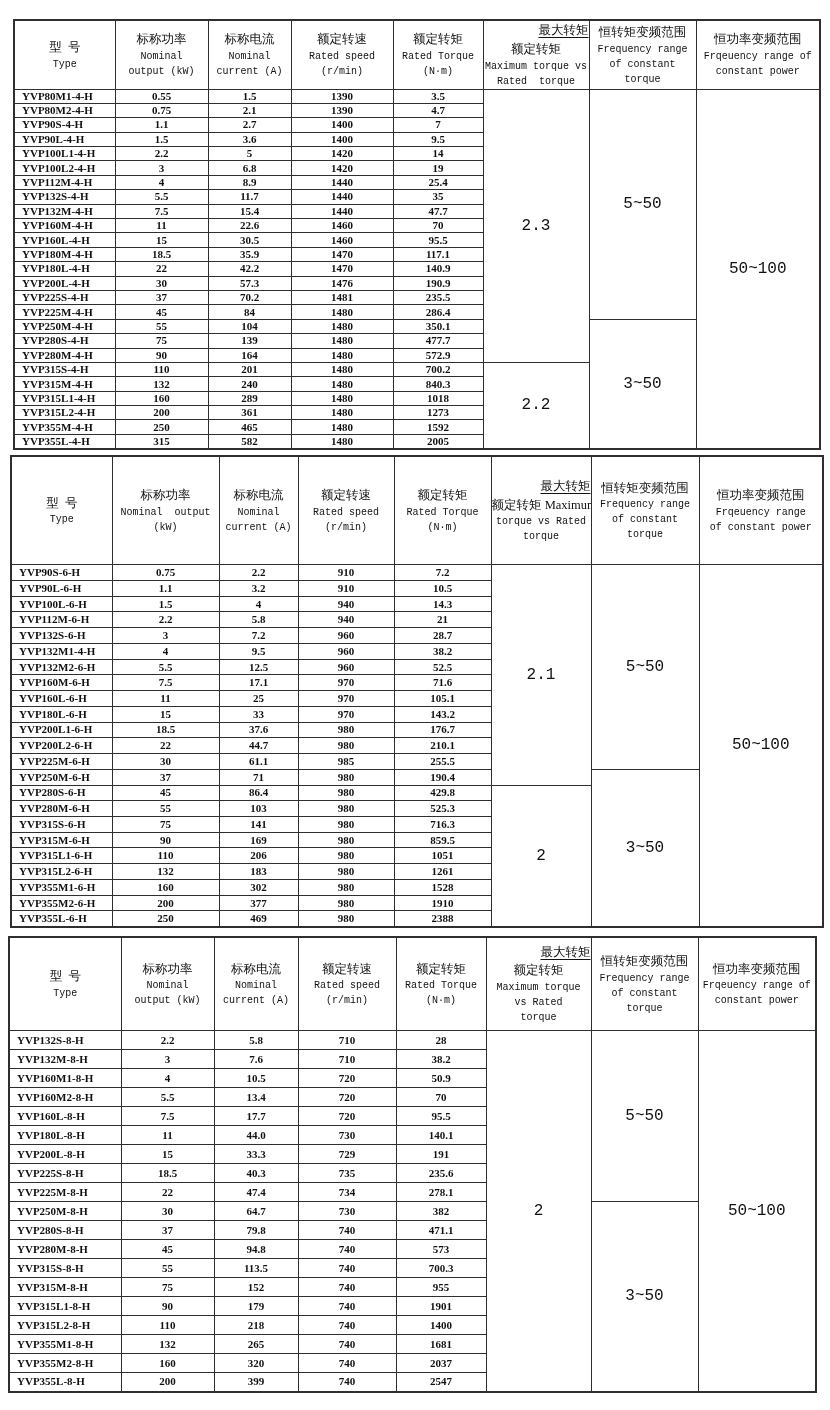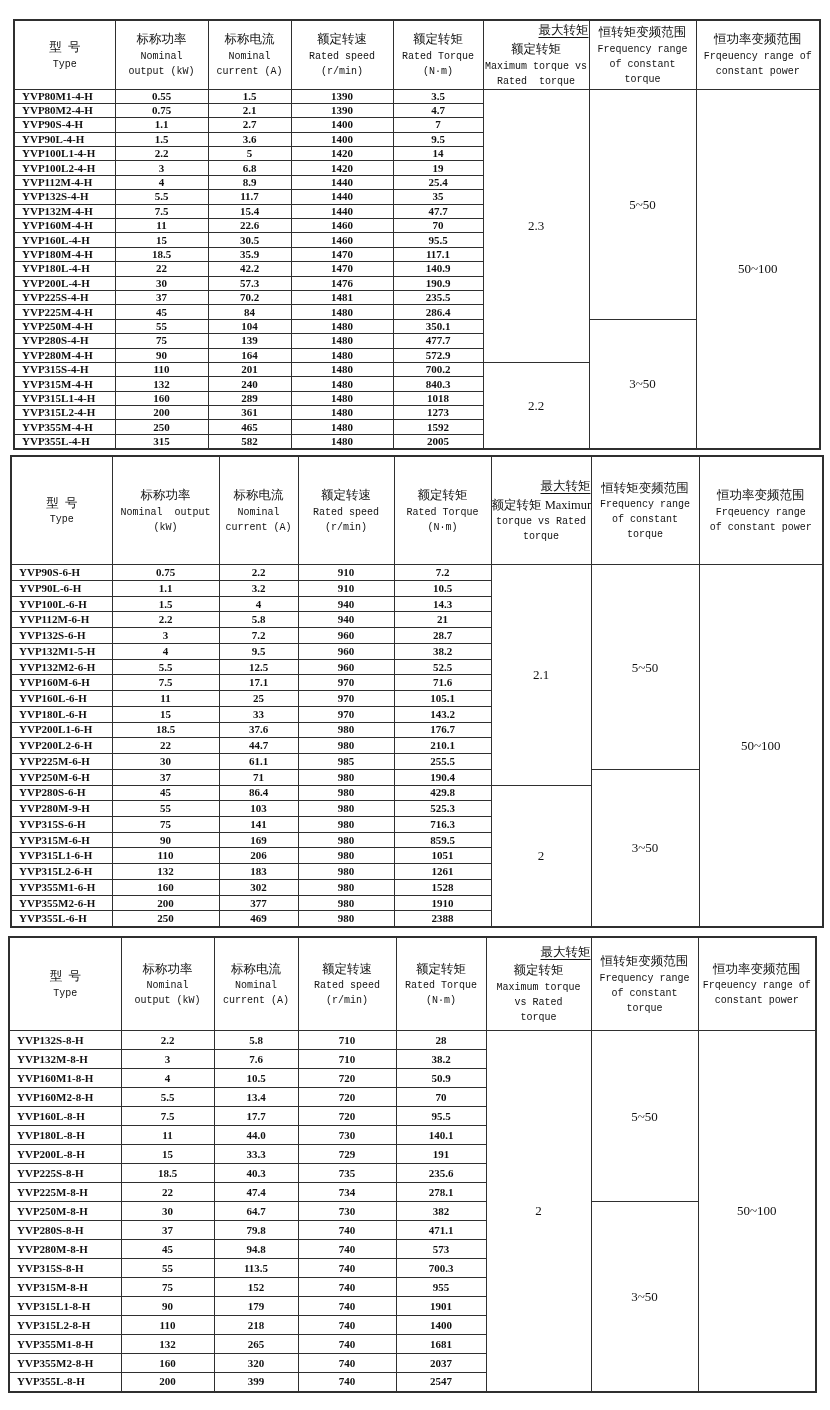--- a/index.html
+++ b/index.html
@@ -44,22 +44,22 @@
   .hline.frac{text-decoration:underline;text-underline-offset:3px;text-align:right;}
   .tbl tbody td{
     font-size:11px;line-height:1;
     font-weight:bold;
     text-align:center;
     font-family:"Liberation Serif","DejaVu Serif",serif;
   }
   .tbl tbody td.model{text-align:left;padding-left:7px;}
   .tbl tbody td.val-merged{
     font-weight:normal;
-    font-size:13px;
-    font-family:Liberation Serif, serif;
+    font-size:16px;
+    font-family:Liberation Mono, monospace;
   }
 </style>
 </head>
 <body>
 
 <table id="t1" class="tbl">
   <colgroup>
     <col style="width:101px">
       <col style="width:93px">
       <col style="width:83px">
@@ -387,21 +387,21 @@
         <td class="num">21</td>
       </tr>
       <tr>
         <td class="model">YVP132S-6-H</td>
         <td class="num">3</td>
         <td class="num">7.2</td>
         <td class="num">960</td>
         <td class="num">28.7</td>
       </tr>
       <tr>
-        <td class="model">YVP132M1-5-H</td>
+        <td class="model">YVP132M1-4-H</td>
         <td class="num">4</td>
         <td class="num">9.5</td>
         <td class="num">960</td>
         <td class="num">38.2</td>
       </tr>
       <tr>
         <td class="model">YVP132M2-6-H</td>
         <td class="num">5.5</td>
         <td class="num">12.5</td>
         <td class="num">960</td>
@@ -459,21 +459,21 @@
       </tr>
       <tr>
         <td class="model">YVP280S-6-H</td>
         <td class="num">45</td>
         <td class="num">86.4</td>
         <td class="num">980</td>
         <td class="num">429.8</td>
         <td class="val-merged" rowspan="9">2</td>
       </tr>
       <tr>
-        <td class="model">YVP280M-9-H</td>
+        <td class="model">YVP280M-6-H</td>
         <td class="num">55</td>
         <td class="num">103</td>
         <td class="num">980</td>
         <td class="num">525.3</td>
       </tr>
       <tr>
         <td class="model">YVP315S-6-H</td>
         <td class="num">75</td>
         <td class="num">141</td>
         <td class="num">980</td>

